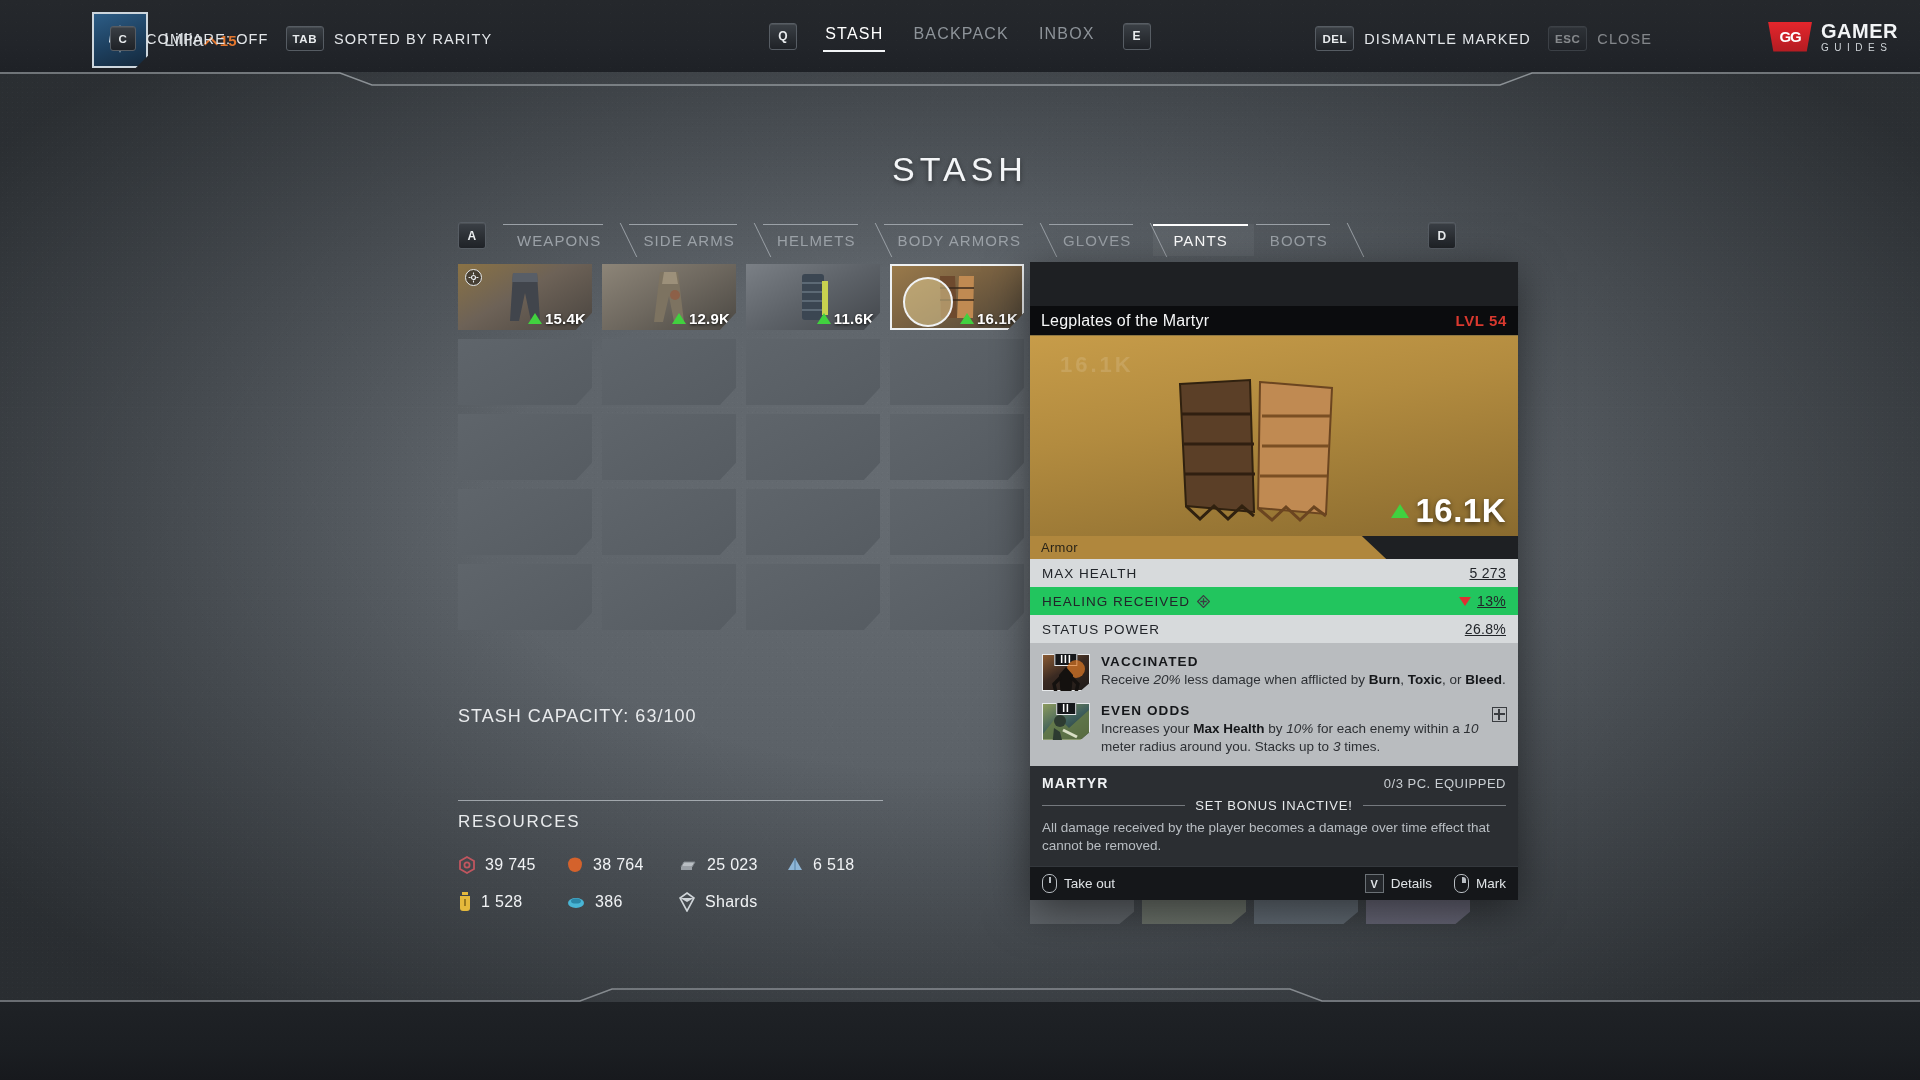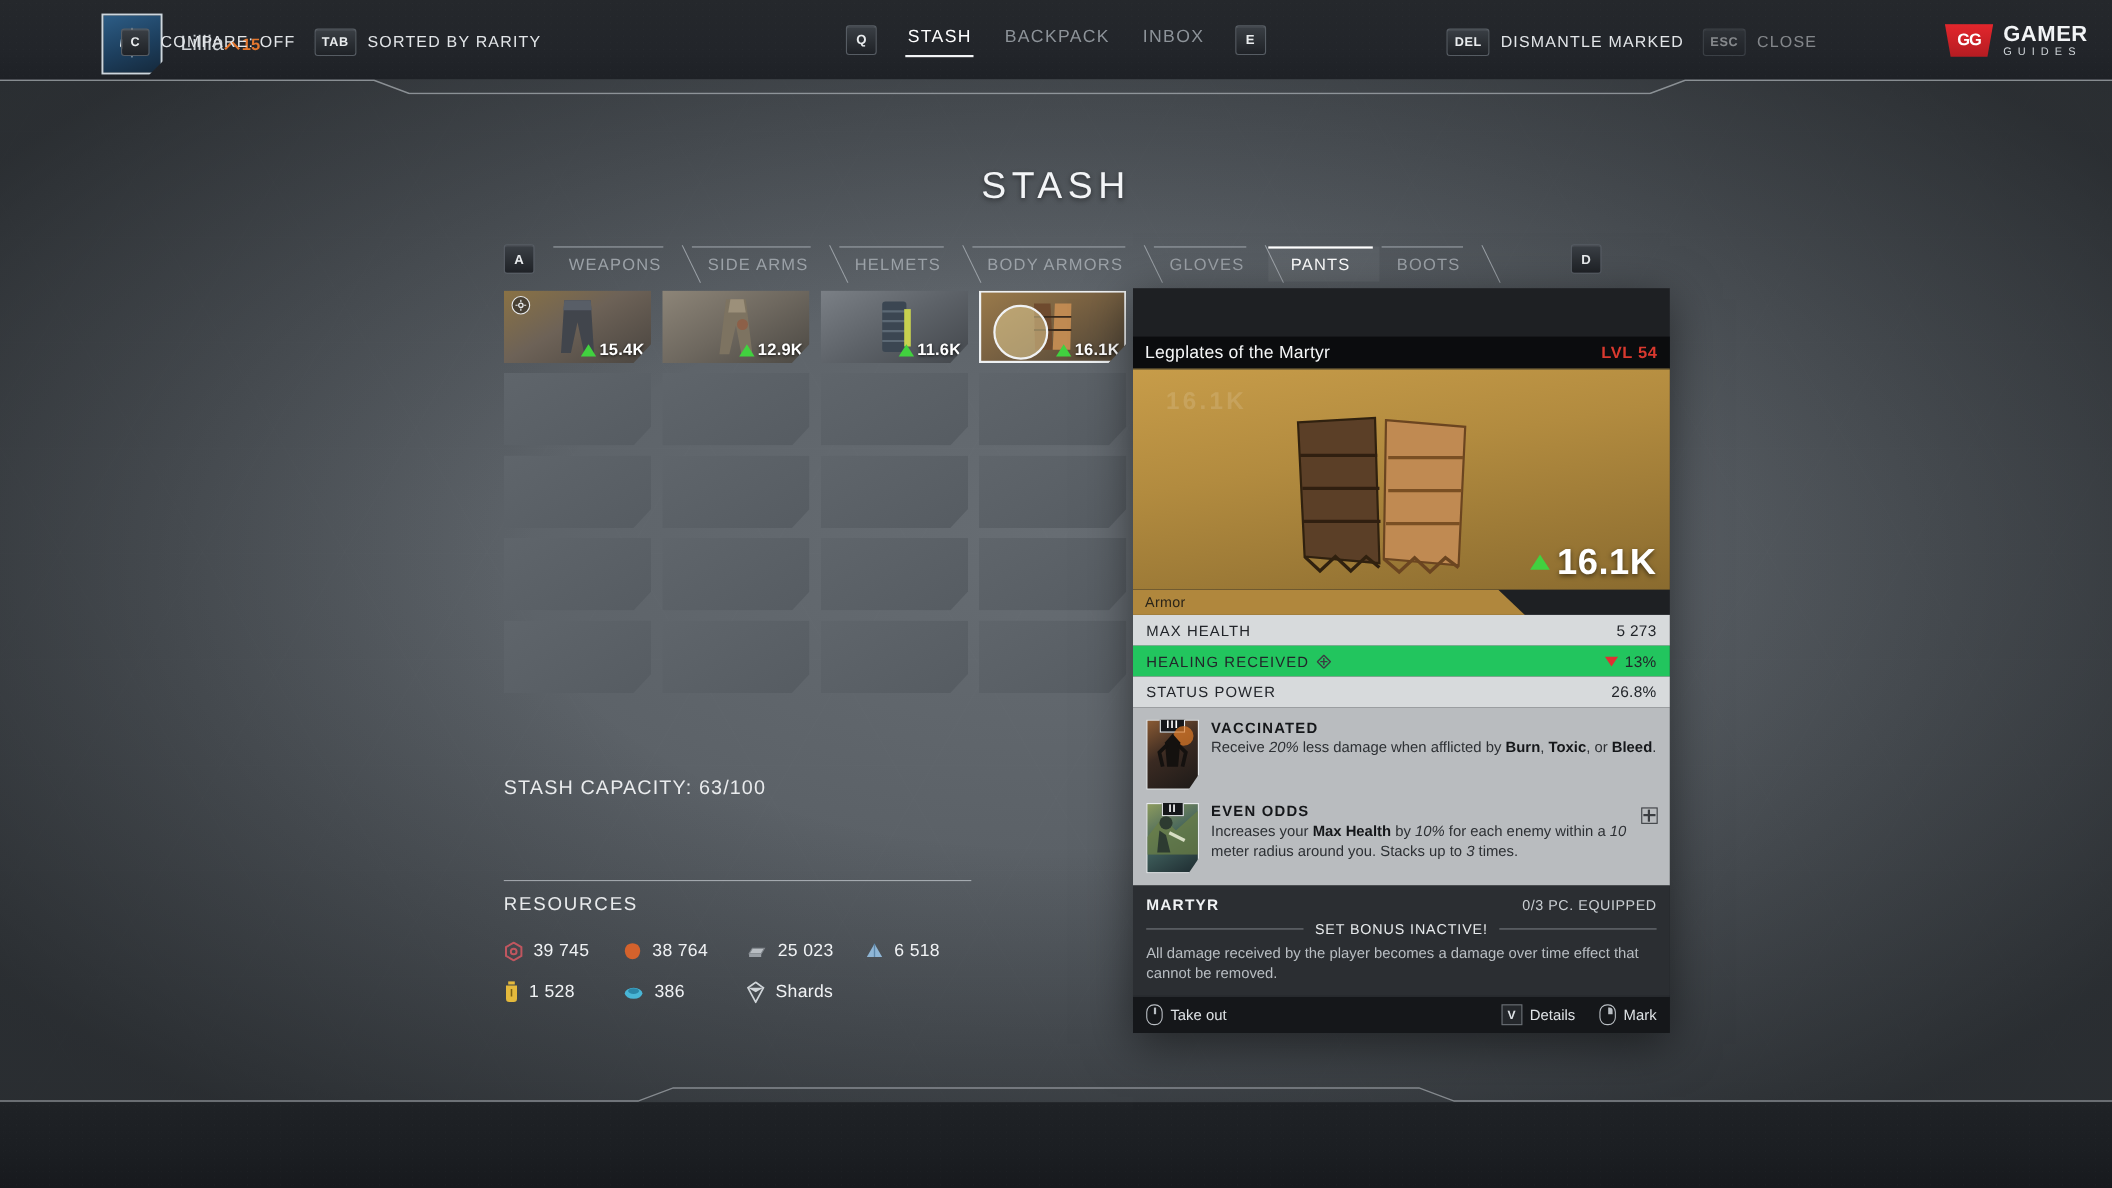--- a/index.html
+++ b/index.html
@@ -223,27 +223,27 @@
     position:absolute; right:12px; top:156px; display:flex; align-items:center; gap:6px;
     font-size:33px; font-weight:700; color:#fff; letter-spacing:.5px;
     text-shadow:0 2px 5px rgba(0,0,0,.55); z-index:3;
   }
   .p-pow .uptri{ border-left-width:9px; border-right-width:9px; border-bottom-width:14px; }
   .statrow{
     height:28px; padding:0 12px; display:flex; align-items:center; justify-content:space-between;
     background:#22c55e; color:#22252a; font-size:13.5px; letter-spacing:1px;
   }
   .statrow:nth-of-type(even){ background:#d7dadc; }
-  .statrow .v{ display:flex; align-items:center; gap:6px; font-size:14px; letter-spacing:.3px; }
+  .statrow .v{ display:flex; align-items:center; gap:6px; font-size:14px; letter-spacing:.3px;text-decoration:underline; }
   .statrow .v .downtri{ border-left-width:6px;border-right-width:6px;border-top-width:9px; }
   .statname{ display:flex; align-items:center; gap:7px; }
   .perks{ background:#b9bcbf; padding:6px 0 4px; }
   .perk{ display:flex; gap:11px; padding:5px 12px 7px; position:relative; }
   .perk-ico{
-    width:48px; height:64px; flex:0 0 48px; position:relative; border:1.5px solid #e7eaec;
+    width:48px; height:37px; flex:0 0 48px; position:relative; border:1.5px solid #e7eaec;
     clip-path:polygon(0 0,100% 0,100% 78%,80% 100%,0 100%);
   }
   .perk-ico.a{ background:linear-gradient(150deg,#8a5a33 0%,#3a2a22 45%,#1d1a18 100%); }
   .perk-ico.b{ background:linear-gradient(150deg,#8c9b5e 0%,#3f5f5c 50%,#1e2b30 100%); }
   .perk-tier{
     position:absolute; left:50%; top:-3px; transform:translateX(-50%);
     padding:1px 5px 0; background:#15171a; border:1px solid #e7eaec;
     font-size:10px; font-weight:700; color:#fff; letter-spacing:1px; line-height:11px;
   }
   .perk-body{ flex:1; min-width:0; }

